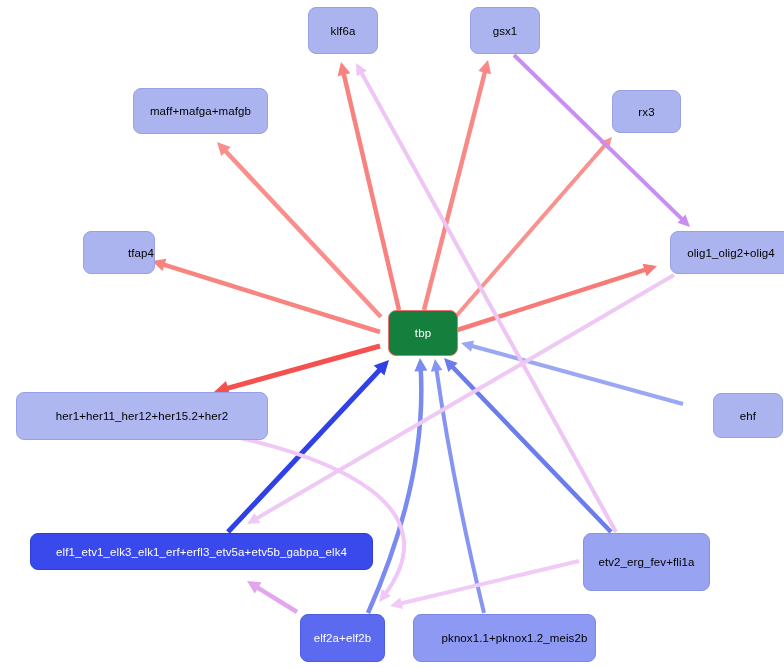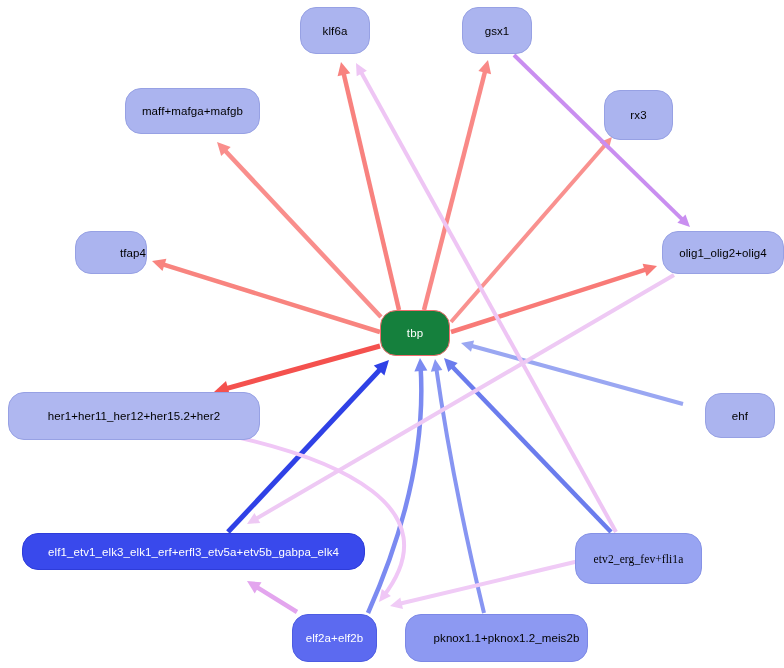--- a/index.html
+++ b/index.html
@@ -7,27 +7,28 @@
     position:relative;
     width:784px;height:668px;
     background:#ffffff;
     font-family:"Liberation Sans", sans-serif;
     overflow:hidden;
   }
   .edges{position:absolute;left:0;top:0;}
   .node{
     position:absolute;
     display:flex;align-items:center;justify-content:center;
-    border-radius:16px;
+    border-radius:8px;
     font-size:11.5px;
     letter-spacing:0.1px;
     white-space:nowrap;
     box-sizing:border-box;
     cursor:default;
     user-select:none;
+    margin-left:8px;
   }
 </style>
 </head>
 <body>
 
 <div class="stage">
   <svg class="edges" width="784" height="668" viewBox="0 0 784 668">
       <path d="M399,310 L342.6,69.0" fill="none" stroke="#f8827f" stroke-width="4.5"></path>
       <polygon points="341,62 350.3,73.2 337.6,76.2" fill="#f8827f"></polygon>
       <path d="M424,310 L486.2,67.0" fill="none" stroke="#f98987" stroke-width="4.5"></path>
@@ -68,39 +69,39 @@
   <div>
       <div class="node" style="left: 300px; top: 7px; width: 70px; height: 47px; background: rgb(171, 180, 239); border: 1px solid rgb(151, 161, 228); color: rgb(0, 0, 0);">
         <span>klf6a</span>
       </div>
       <div class="node" style="left: 462px; top: 7px; width: 70px; height: 47px; background: rgb(171, 180, 239); border: 1px solid rgb(151, 161, 228); color: rgb(0, 0, 0); justify-content: center;">
         <span>gsx1</span>
       </div>
       <div class="node" style="left: 125px; top: 88px; width: 135px; height: 46px; background: rgb(171, 180, 239); border: 1px solid rgb(151, 161, 228); color: rgb(0, 0, 0);">
         <span>maff+mafga+mafgb</span>
       </div>
-      <div class="node" style="left: 604px; top: 90px; width: 69px; height: 50px; background: rgb(171, 180, 239); border: 1px solid rgb(151, 161, 228); color: rgb(0, 0, 0);">
+      <div class="node" style="left: 604px; top: 90px; width: 69px; height: 43px; background: rgb(171, 180, 239); border: 1px solid rgb(151, 161, 228); color: rgb(0, 0, 0);">
         <span>rx3</span>
       </div>
       <div class="node" style="left: 75px; top: 231px; width: 72px; height: 43px; background: rgb(171, 180, 239); border: 1px solid rgb(151, 161, 228); color: rgb(0, 0, 0); justify-content: flex-end;">
         <span>tfap4</span>
       </div>
       <div class="node" style="left: 662px; top: 231px; width: 122px; height: 43px; background: rgb(171, 180, 239); border: 1px solid rgb(151, 161, 228); color: rgb(0, 0, 0); text-align: center;">
         <span>olig1_olig2+olig4</span>
       </div>
       <div class="node" style="left: 380px; top: 310px; width: 70px; height: 46px; background: #15803d; border: 1px solid rgb(239, 109, 109); color: rgb(255, 255, 255);">
         <span>tbp</span>
       </div>
       <div class="node" style="left: 8px; top: 392px; width: 252px; height: 48px; background: rgb(175, 183, 240); border: 1px solid rgb(151, 161, 228); color: rgb(0, 0, 0);">
         <span>her1+her11_her12+her15.2+her2</span>
       </div>
       <div class="node" style="left: 705px; top: 393px; width: 70px; height: 45px; background: rgb(171, 180, 239); border: 1px solid rgb(151, 161, 228); color: rgb(0, 0, 0);">
         <span>ehf</span>
       </div>
-      <div class="node" style="left: 575px; top: 533px; width: 127px; height: 51px; background: rgb(152, 164, 242); border: 1px solid rgb(134, 146, 230); color: rgb(0, 0, 0); font-family: Liberation Serif, serif;">
+      <div class="node" style="left: 575px; top: 533px; width: 127px; height: 58px; background: rgb(152, 164, 242); border: 1px solid rgb(134, 146, 230); color: rgb(0, 0, 0);">
         <span>etv2_erg_fev+fli1a</span>
       </div>
       <div class="node" style="left: 22px; top: 533px; width: 343px; height: 37px; background: rgb(57, 73, 236); border: 1px solid rgb(46, 60, 217); color: rgb(255, 255, 255);">
         <span>elf1_etv1_elk3_elk1_erf+erfl3_etv5a+etv5b_gabpa_elk4</span>
       </div>
       <div class="node" style="left: 292px; top: 614px; width: 85px; height: 48px; background: rgb(92, 106, 240); border: 1px solid rgb(77, 92, 226); color: rgb(255, 255, 255);">
         <span>elf2a+elf2b</span>
       </div>
       <div class="node" style="left: 405px; top: 614px; width: 183px; height: 48px; background: rgb(141, 153, 242); border: 1px solid rgb(124, 136, 230); color: rgb(0, 0, 0); padding-left: 20px;">
         <span>pknox1.1+pknox1.2_meis2b</span>

